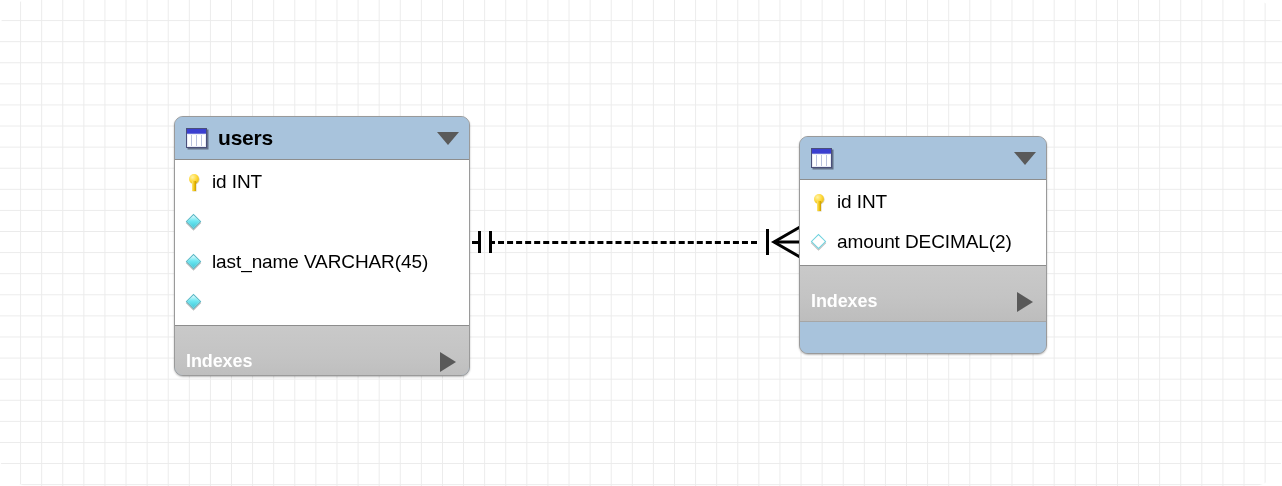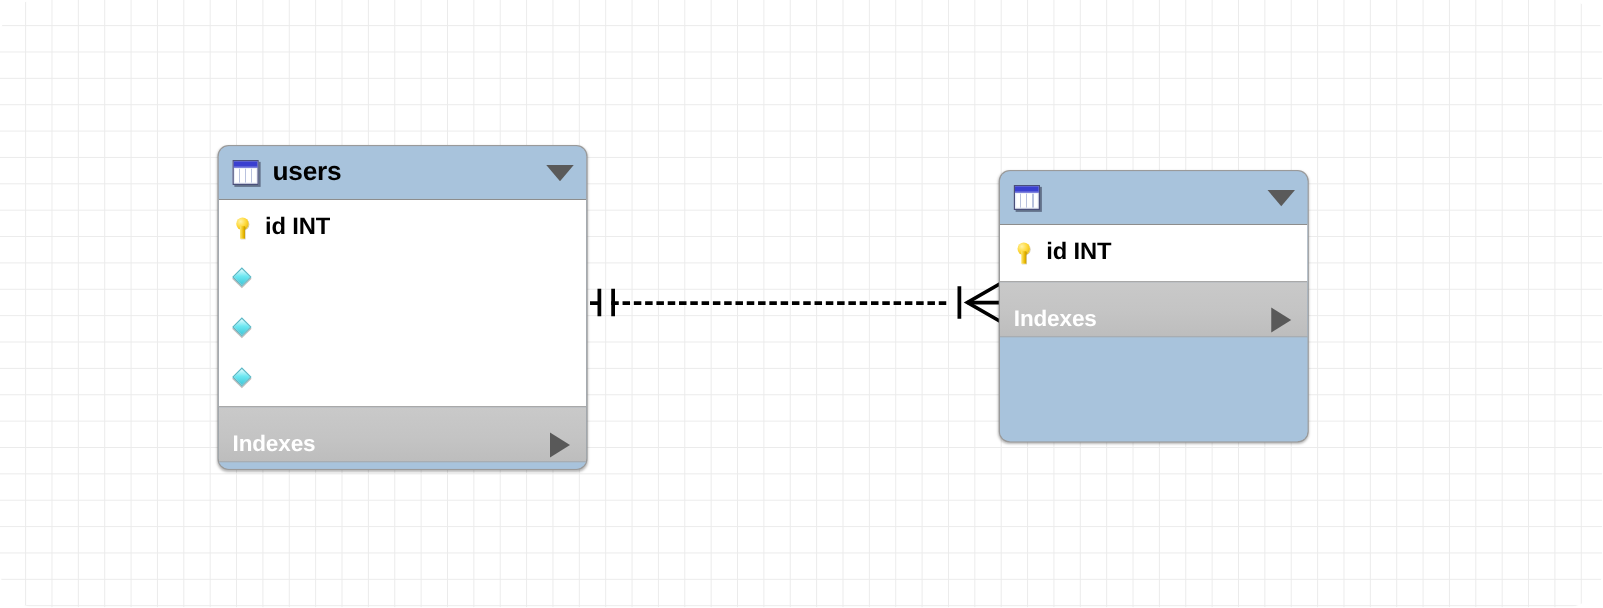--- a/index.html
+++ b/index.html
@@ -112,21 +112,20 @@
     align-items: center;
     height: 40px;
     padding-left: 11px;
     box-sizing: border-box;
   }
   .col-label {
     font-size: 19px;
     color: #000000;
     white-space: nowrap;
     letter-spacing: -0.1px;
-    font-weight: bold;
   }
 
   
   .ic {
     flex: 0 0 auto;
     width: 17px;
     height: 17px;
     margin-right: 9px;
     position: relative;
   }
@@ -168,21 +167,21 @@
     box-sizing: border-box;
   }
   .ic-dia-hollow::before {
     background: #ffffff;
     border: 1.6px solid #6fd2de;
     box-sizing: border-box;
   }
 
   
   .tbl-indexes {
-    height: 44px;
+    height: 56px;
     background: linear-gradient(to bottom, #c9c9c9 0%, #c4c4c4 55%, #bdbdbd 100%);
     display: flex;
     align-items: center;
     padding: 16px 13px 0 11px;
     box-sizing: border-box;
     border-bottom: 1px solid #a6a6a6;
   }
   .idx-label {
     font-size: 18px;
     font-weight: bold;
@@ -248,20 +247,21 @@
     <div class="tbl-columns">
       <div class="col-row">
         <span class="ic ic-key"></span>
         <span class="col-label">id INT</span>
       </div>
       <div class="col-row">
         <span class="ic ic-diamond ic-dia-cyan"></span>
       </div>
       <div class="col-row">
         <span class="ic ic-diamond ic-dia-cyan"></span>
+        <span class="col-label">last_name VARCHAR(45)</span>
       </div>
       <div class="col-row">
         <span class="ic ic-diamond ic-dia-cyan"></span>
       </div>
     </div>
 
     <div class="tbl-indexes">
       <span class="idx-label">Indexes</span>
       <span class="idx-arrow"></span>
     </div>
@@ -274,20 +274,24 @@
     <div class="tbl-header">
       <span class="tbl-icon"></span>
       <span class="tbl-collapse"></span>
     </div>
 
     <div class="tbl-columns">
       <div class="col-row">
         <span class="ic ic-key"></span>
         <span class="col-label">id INT</span>
       </div>
+      <div class="col-row">
+        <span class="ic ic-diamond ic-dia-hollow"></span>
+        <span class="col-label">amount DECIMAL(2)</span>
+      </div>
     </div>
 
     <div class="tbl-indexes">
       <span class="idx-label">Indexes</span>
       <span class="idx-arrow"></span>
     </div>
 
     <div class="tbl-footer"></div>
   </div>
 

